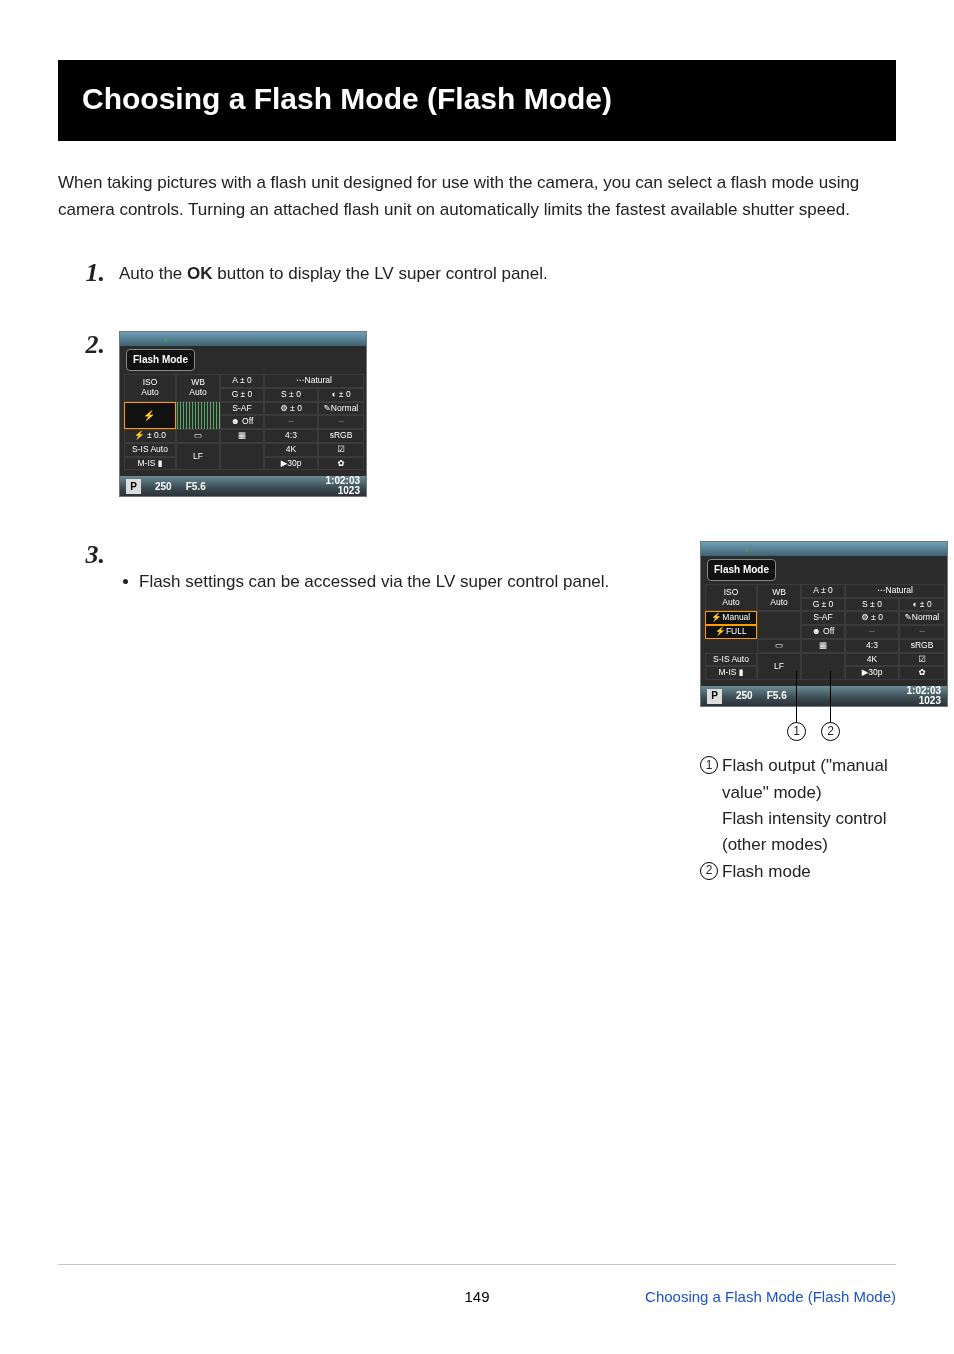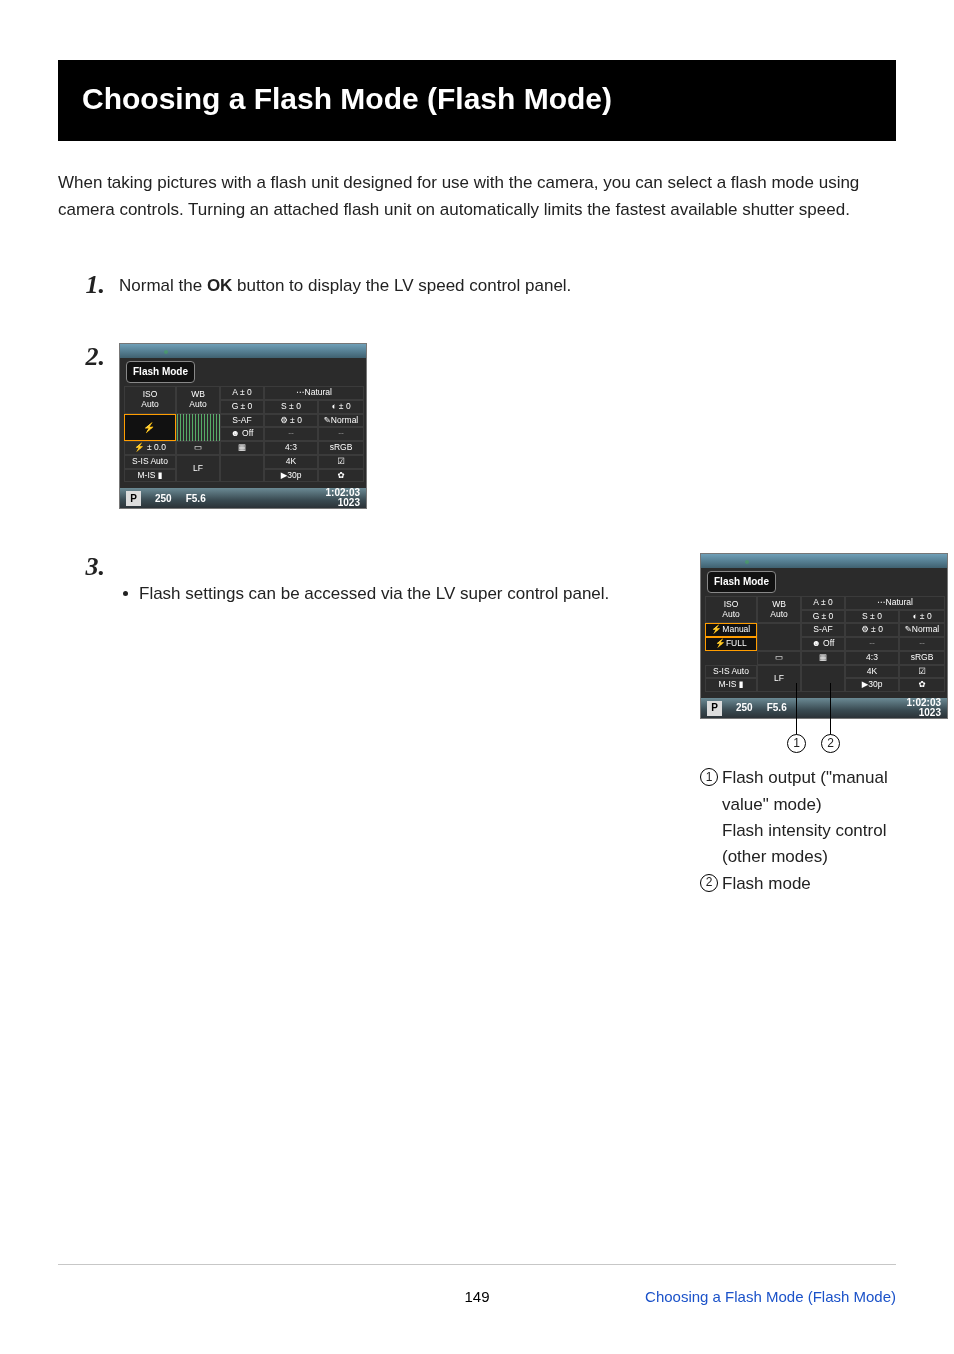--- a/index.html
+++ b/index.html
@@ -16,21 +16,21 @@
     }
     .title-bar {
       background: #000;
       color: #fff;
       padding: 16px 24px 18px 24px;
       font-size: 30px;
       font-weight: 700;
       margin-bottom: 28px;
     }
     .intro {
-      margin-bottom: 48px;
+      margin-bottom: 36px;
       line-height: 1.6;
     }
     .steps { }
     .step {
       display: flex;
       align-items: flex-start;
       margin-bottom: 44px;
     }
     .step-num {
       width: 55px;
@@ -206,21 +206,21 @@
 <div class="title-bar">Choosing a Flash Mode (Flash Mode)</div>
 
 <p class="intro">When taking pictures with a flash unit designed for use with the camera, you can select a flash mode using camera controls. Turning an attached flash unit on automatically limits the fastest available shutter speed.</p>
 
 <div class="steps">
 
   <div class="step">
     <div class="step-num">1</div>
     <div class="step-body">
       <div class="step-text">
-        <span>Normal the </span><b>OK</b><span> button to display the LV speed control panel.</span>
+        <span>Auto the </span><b>OK</b><span> button to display the LV super control panel.</span>
       </div>
     </div>
   </div>
 
   <div class="step">
     <div class="step-num">2</div>
     <div class="step-body">
       <div class="step-illus">
 
         <div class="cam">

